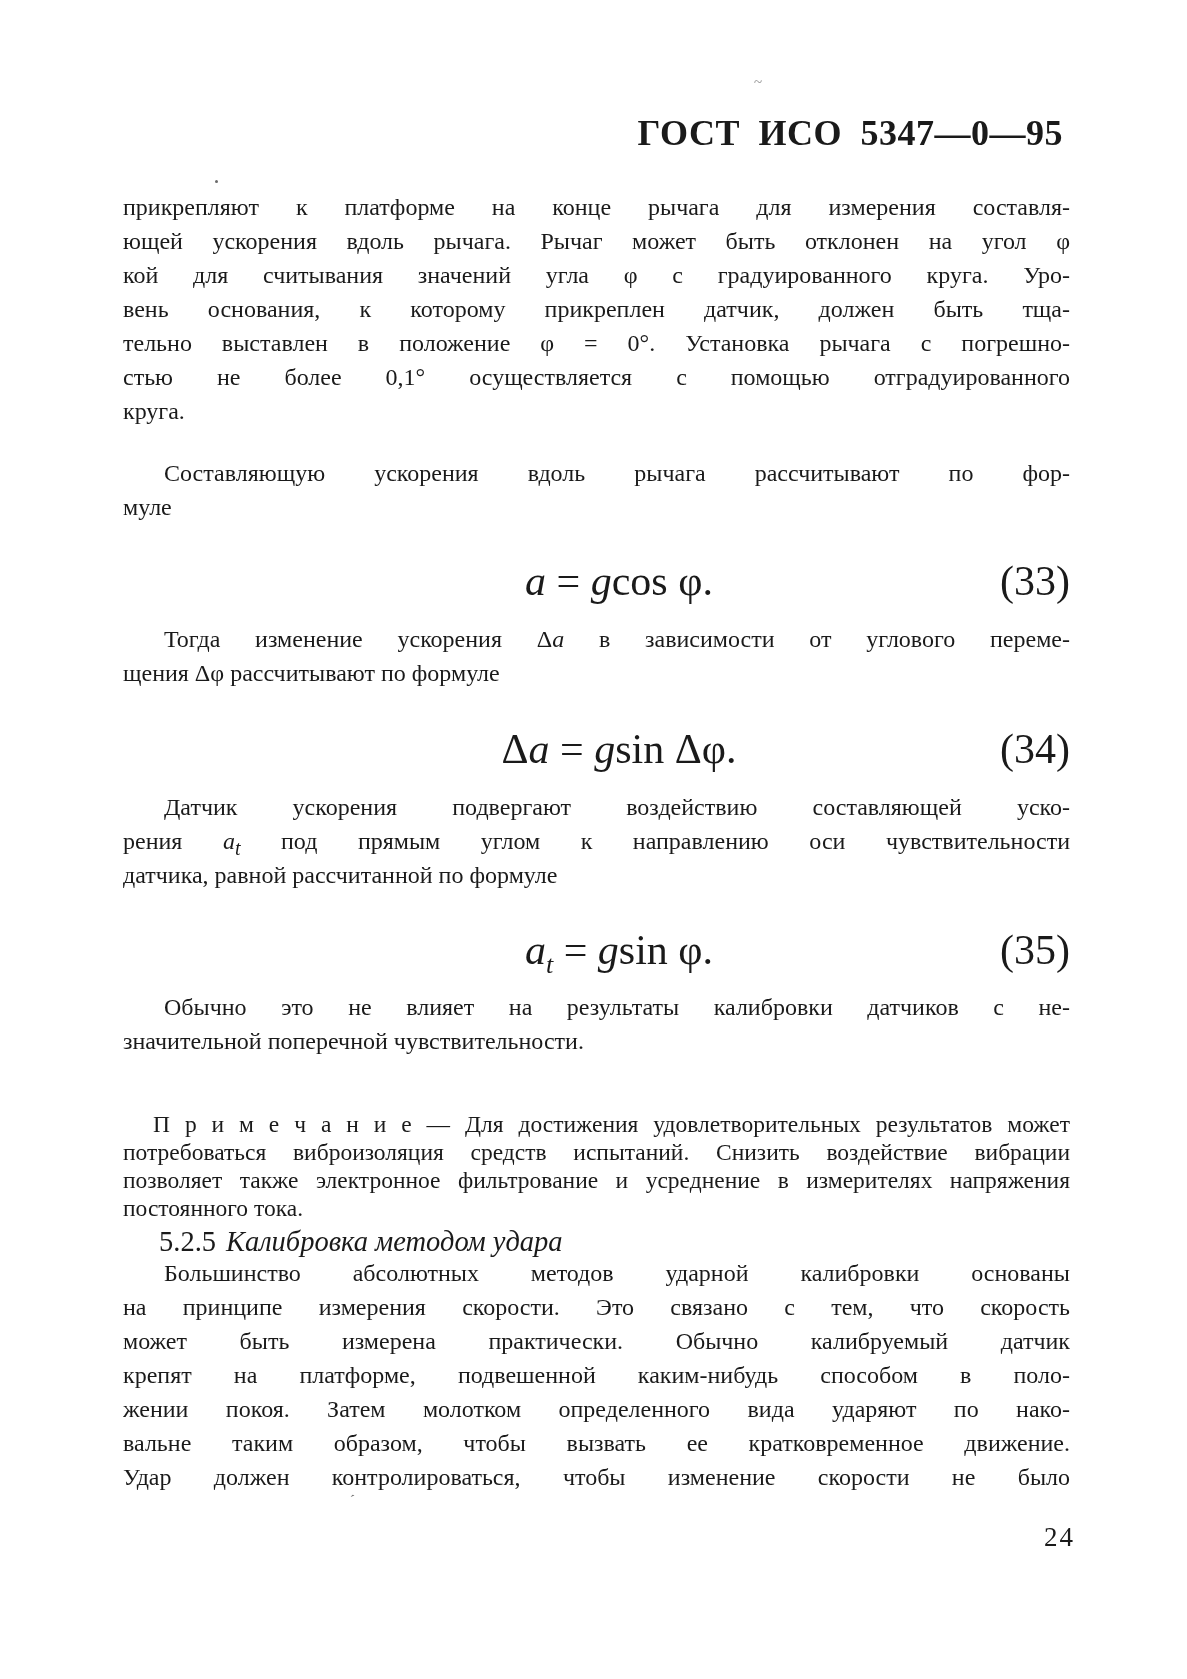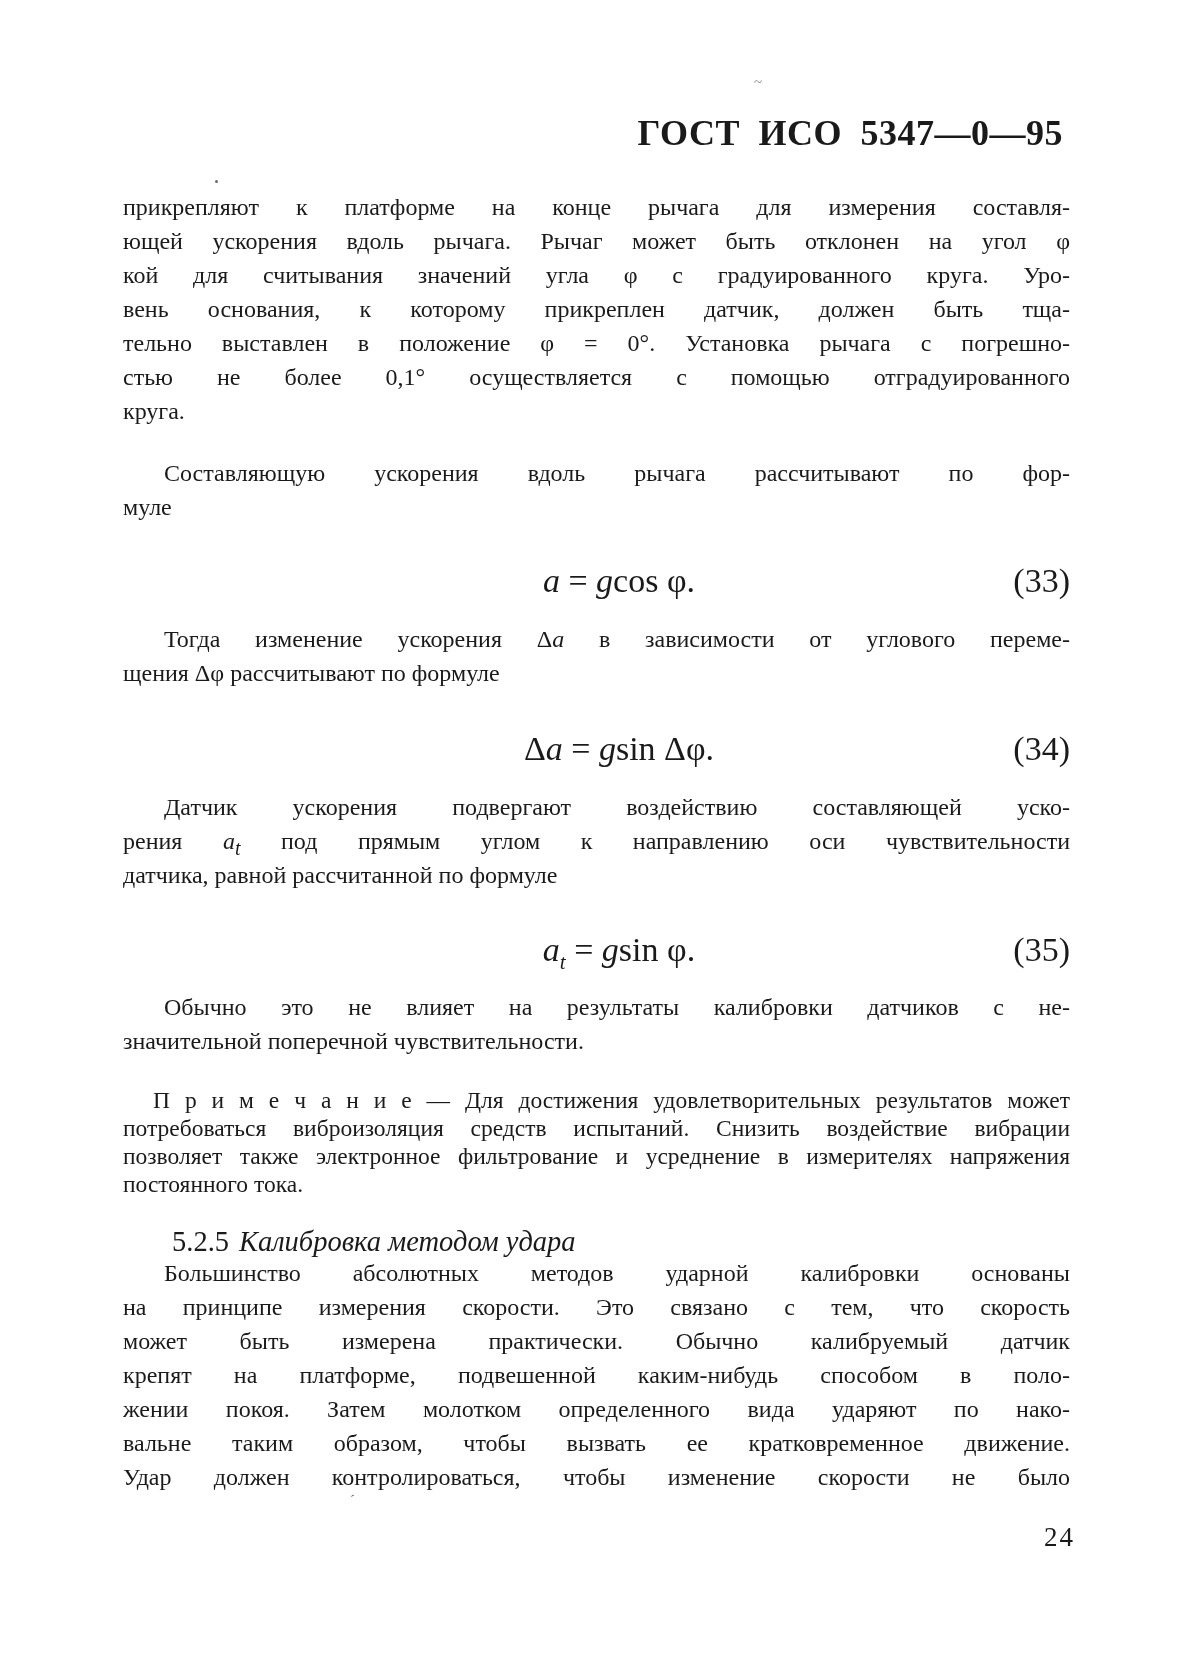--- a/index.html
+++ b/index.html
@@ -15,26 +15,26 @@
   }
   .block { position:absolute; left:123px; width:947px; }
   .ln {
     font-size:24px; height:34px; line-height:34px;
     text-align:justify; text-align-last:justify; overflow:hidden;
     white-space:normal;
   }
   .ln.end { text-align-last:left; }
   .ln.ind { text-indent:41px; }
   .note .ln { font-size:23.5px; height:28px; line-height:28px; }
-  .note .ln.ind { text-indent:30px; }
-  .formula { position:absolute; left:123px; width:947px; height:46px; line-height:46px; font-size:34px; }
+  .note .ln.ind { text-indent:30px;margin-top:24px; }
+  .formula { position:absolute; left:123px; width:947px; height:46px; line-height:46px; font-size:42px; }
   .f-expr { position:absolute; left:0; right:0; top:0; text-align:center; padding-left:45px; }
   .f-expr sub { font-size:0.62em; line-height:0; }
   .f-num { position:absolute; right:0; top:0; }
-  .heading { position:absolute; left:131px; width:947px; top:1225px;
+  .heading { position:absolute; left:118px; width:947px; top:1225px;
     font-size:28.5px; height:34px; line-height:34px; padding-left:41px; box-sizing:border-box; white-space:nowrap; }
   .heading .sec-num { margin-right:10px; }
   .heading .sec-title { font-style:italic; }
   .page-number { position:absolute; top:1522px; right:112px; font-size:27px; letter-spacing:2px; }
   .artifact { position:absolute; color:#8a8a8a; }
   .artifact.tilde { top:74px; left:754px; font-size:15px; }
   .artifact.tick { top:1492px; left:349px; font-size:15px; transform:rotate(12deg); color:#6f6f6f; }
   .speck { position:absolute; top:180px; left:215px; width:3px; height:3px; border-radius:50%; background:#6a6a6a; }
   
   #p1 { top:190px; }

